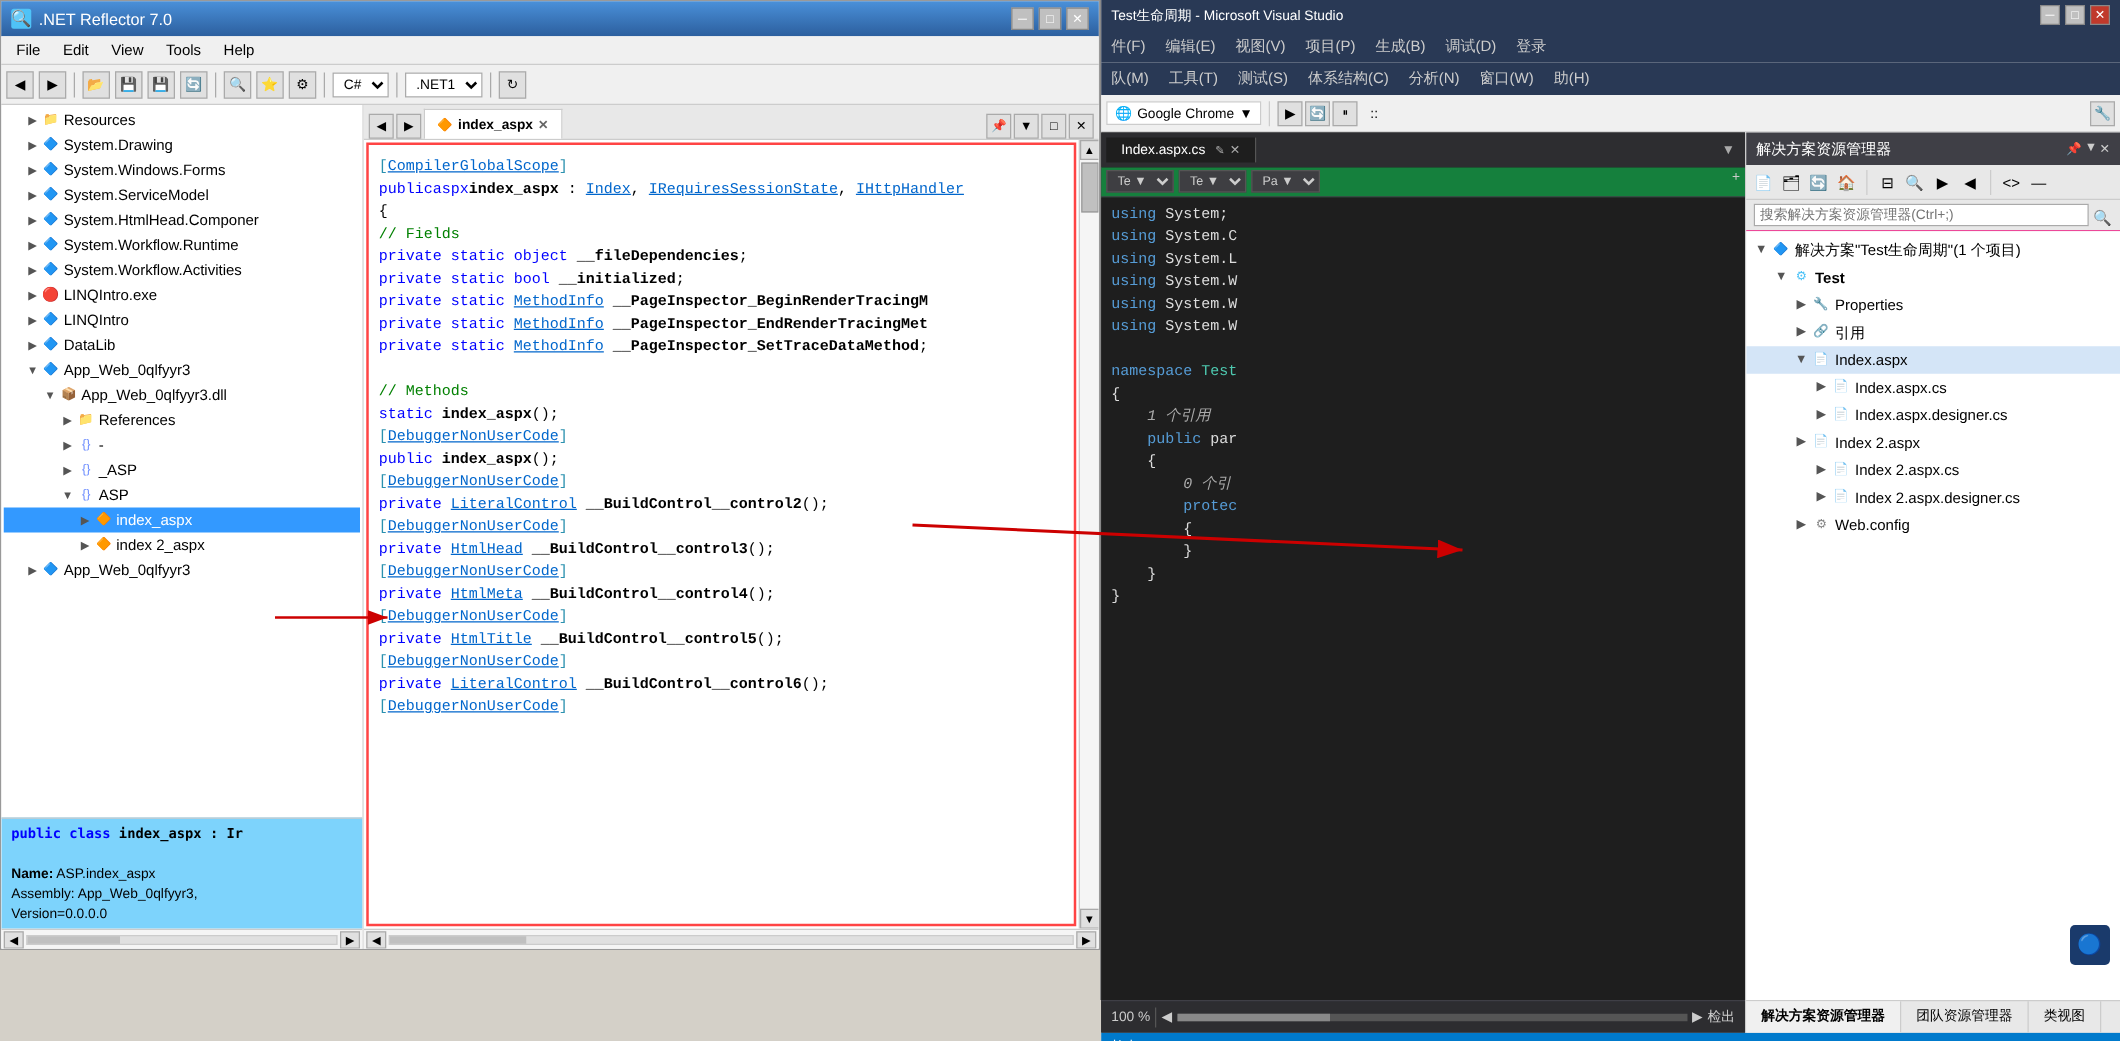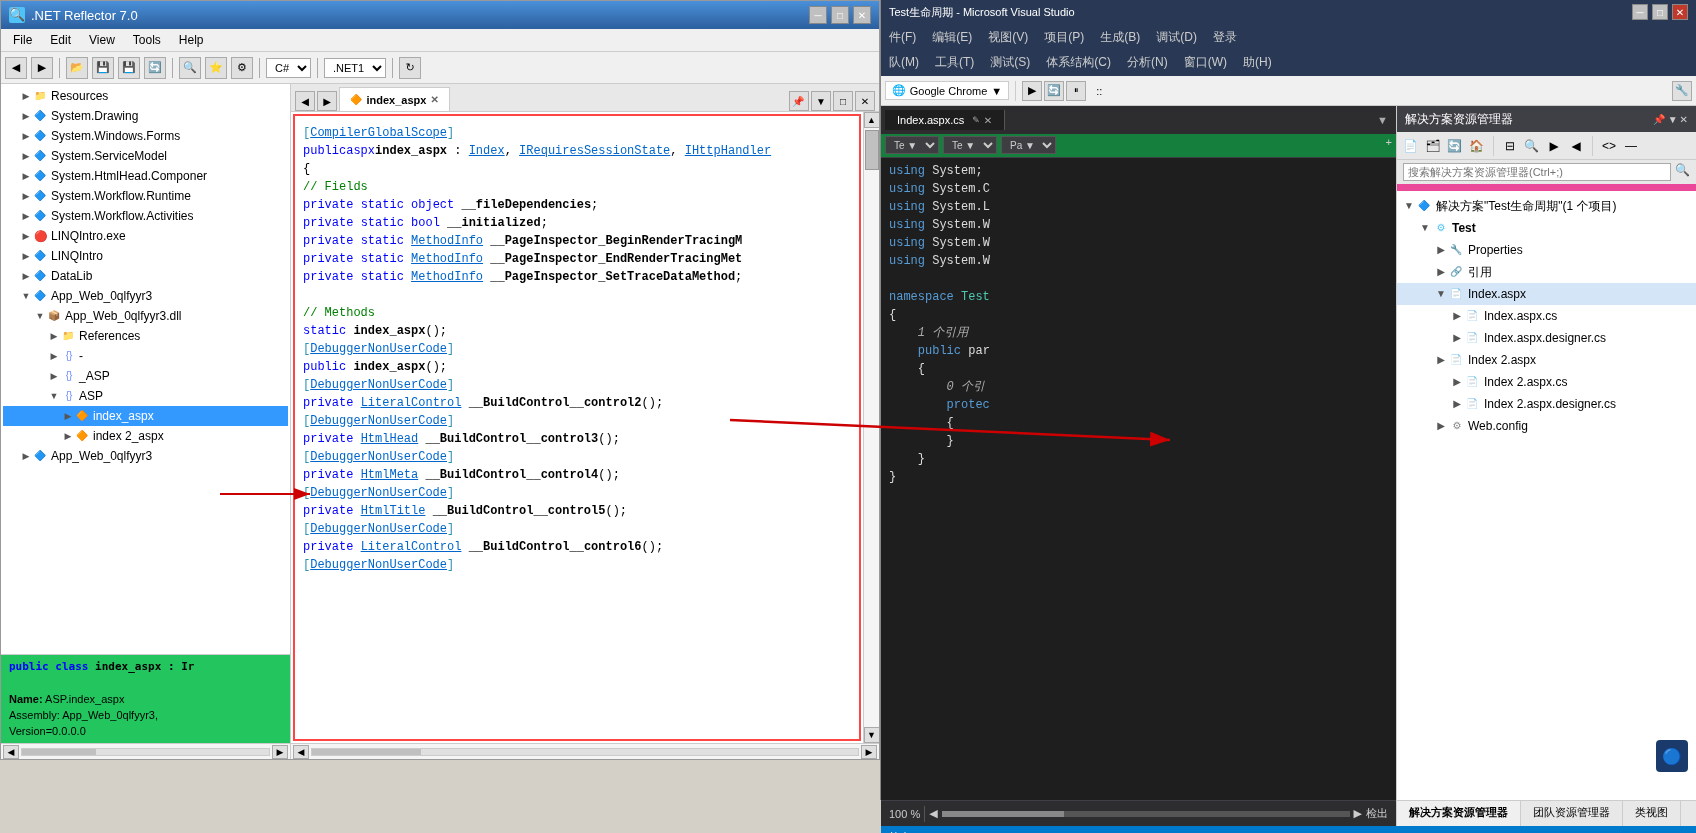--- a/index.html
+++ b/index.html
@@ -128,21 +128,21 @@
     .tree-expand { width: 14px; height: 14px; display: inline-flex; align-items: center; justify-content: center; font-size: 9px; color: #555; cursor: pointer; }
     .tree-icon { width: 16px; height: 16px; margin-right: 2px; display: inline-flex; align-items: center; justify-content: center; font-size: 10px; }
     
     .folder-icon { color: #f5a623; }
     .namespace-icon { color: #6b8cff; }
     .error-icon { color: red; font-size: 11px; }
     .asp-icon { color: #ff6600; }
     
     
     .status-bar {
-      background: #22c55e;
+      background: #7dd3fc;
       border-top: 1px solid #ccc;
       padding: 4px 8px;
       font-size: 11px;
       line-height: 16px;
     }
     
     
     .code-panel {
       flex: 1;
       display: flex;
@@ -347,24 +347,24 @@
       padding: 2px 4px;
       display: flex;
       gap: 2px;
       height: 28px;
       align-items: center;
     }
     .se-btn { width: 20px; height: 20px; background: transparent; border: none; cursor: pointer; display: flex; align-items: center; justify-content: center; font-size: 12px; }
     
     .se-search {
       background: #e8e8e8;
-      border-bottom: 7px solid #ec4899;
+      border-bottom: 1px solid #ec4899;
       padding: 3px 6px;
       display: flex;
-      align-items: flex-start;
+      align-items: flex-end;
       gap: 4px;
     }
     .se-search-input {
       flex: 1;
       border: 1px solid #aaa;
       padding: 2px 4px;
       font-size: 11px;
       height: 18px;
     }
     .se-search-icon { color: #666; font-size: 12px; }

